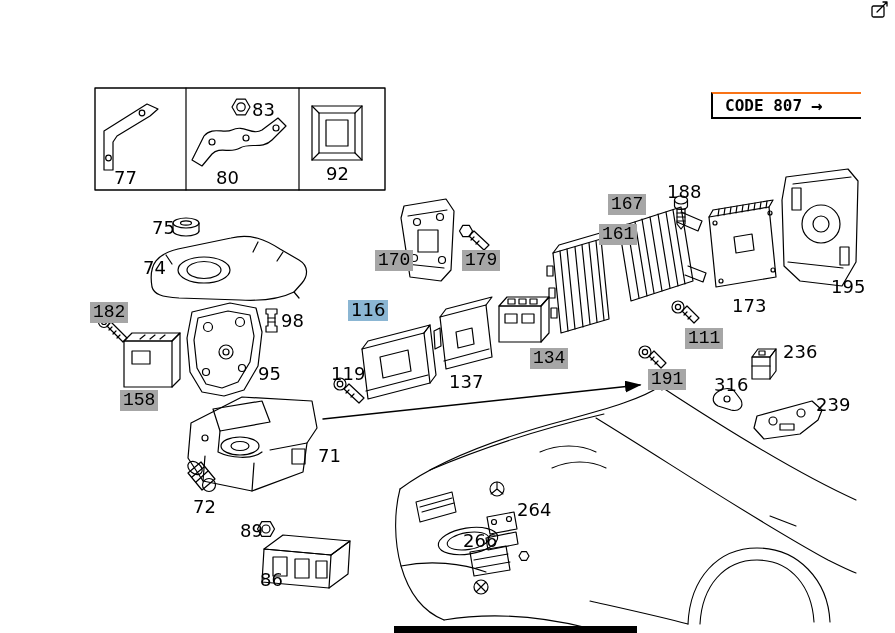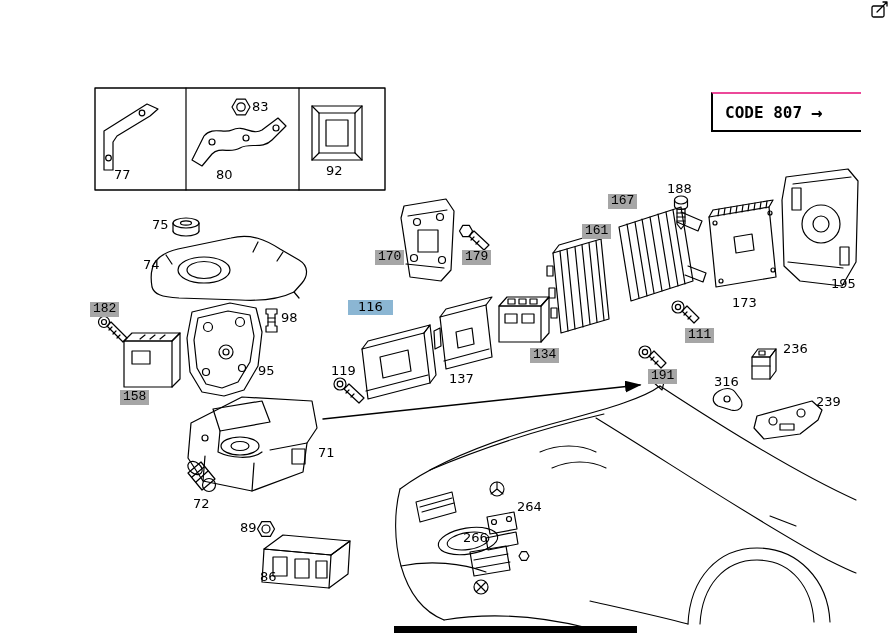--- a/index.html
+++ b/index.html
@@ -1,24 +1,24 @@
 <!DOCTYPE html>
 <html><head>
 <meta charset="utf-8">
 <style>
   html,body{margin:0;padding:0;background:#fff;}
   .stage{position:relative;width:895px;height:633px;background:#fff;overflow:hidden;
          font-family:"DejaVu Sans",sans-serif;}
   .stage svg.art{position:absolute;left:0;top:0;}
-  .plabel{position:absolute;font-family:"DejaVu Sans",sans-serif;font-size:13px;color:#000;
+  .plabel{position:absolute;font-family:"DejaVu Sans",sans-serif;font-size:18px;color:#000;
           white-space:nowrap;line-height:1.15;cursor:pointer;}
   .hl-gray{background:#a6a6a6;padding:0 3px;font-family:Liberation Mono, monospace;}
-  .hl-blue{background:#8bb6d3;padding:0 10px;text-align:center;}
-  .code-panel{position:absolute;left:711px;top:92px;width:150px;height:40px;box-sizing:border-box;
-              border-top:2px solid #ec4899;border-bottom:2px solid #000;border-left:2px solid #000;
+  .hl-blue{background:#8bb6d3;padding:0 3px;text-align:center;}
+  .code-panel{position:absolute;left:711px;top:92px;width:150px;height:27px;box-sizing:border-box;
+              border-top:2px solid #f97316;border-bottom:2px solid #000;border-left:2px solid #000;
               display:flex;align-items:center;gap:9px;padding-left:12px;
               font-family:"DejaVu Sans Mono",monospace;font-weight:bold;font-size:16px;color:#000;}
   .code-arrow{font-size:19px;line-height:1;font-weight:bold;}
   .hscroll{position:absolute;left:394px;top:626px;width:243px;height:7px;background:#000;cursor:pointer;}
 </style>
 </head>
 <body>
 
 <div class="stage">
 
@@ -333,21 +333,21 @@
   <span class="plabel" style="left:281px;top:311px">98</span>
   <span class="plabel hl-gray" style="left:90px;top:302px">182</span>
   <span class="plabel" style="left:258px;top:364px">95</span>
   <span class="plabel hl-gray" style="left:120px;top:390px">158</span>
   <span class="plabel hl-blue" style="left:348px;top:300px">116</span>
   <span class="plabel" style="left:331px;top:364px">119</span>
   <span class="plabel" style="left:449px;top:372px">137</span>
   <span class="plabel hl-gray" style="left:375px;top:250px">170</span>
   <span class="plabel hl-gray" style="left:462px;top:250px">179</span>
   <span class="plabel hl-gray" style="left:608px;top:194px">167</span>
-  <span class="plabel hl-gray" style="left:582px;top:224px">161</span>
+  <span class="plabel hl-gray" style="left:599px;top:224px">161</span>
   <span class="plabel" style="left:667px;top:182px">188</span>
   <span class="plabel hl-gray" style="left:530px;top:348px">134</span>
   <span class="plabel hl-gray" style="left:685px;top:328px">111</span>
   <span class="plabel" style="left:732px;top:296px">173</span>
   <span class="plabel" style="left:831px;top:277px">195</span>
   <span class="plabel hl-gray" style="left:648px;top:369px">191</span>
   <span class="plabel" style="left:714px;top:375px">316</span>
   <span class="plabel" style="left:783px;top:342px">236</span>
   <span class="plabel" style="left:816px;top:395px">239</span>
   <span class="plabel" style="left:318px;top:446px">71</span>

